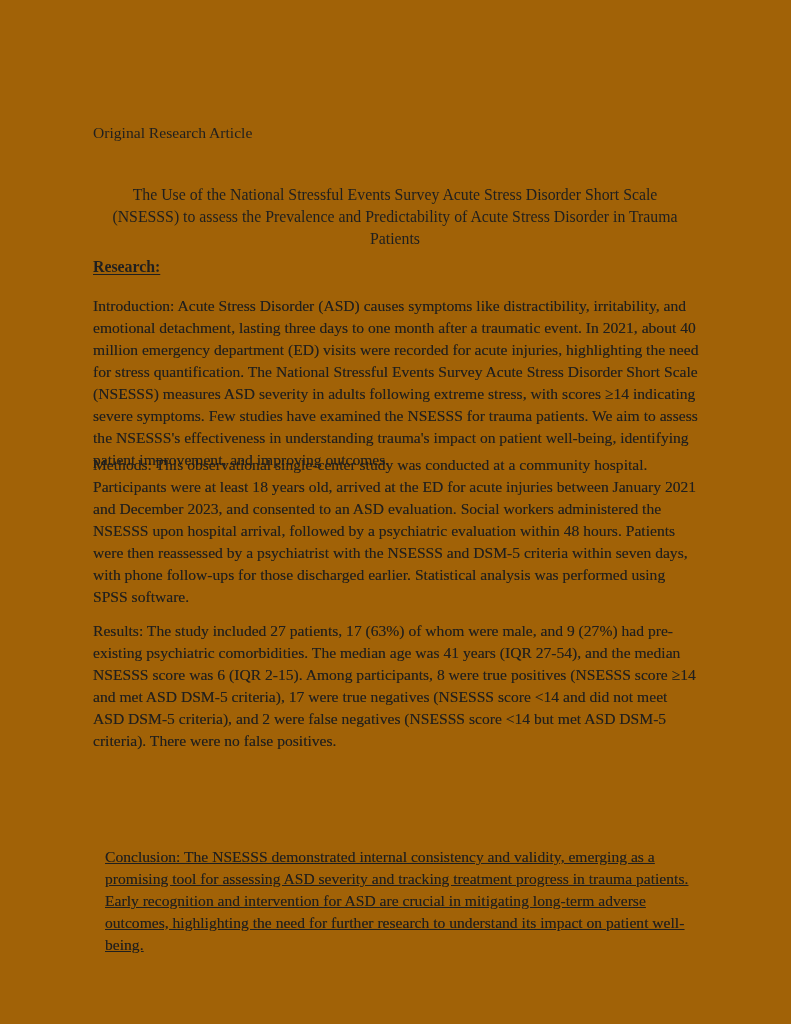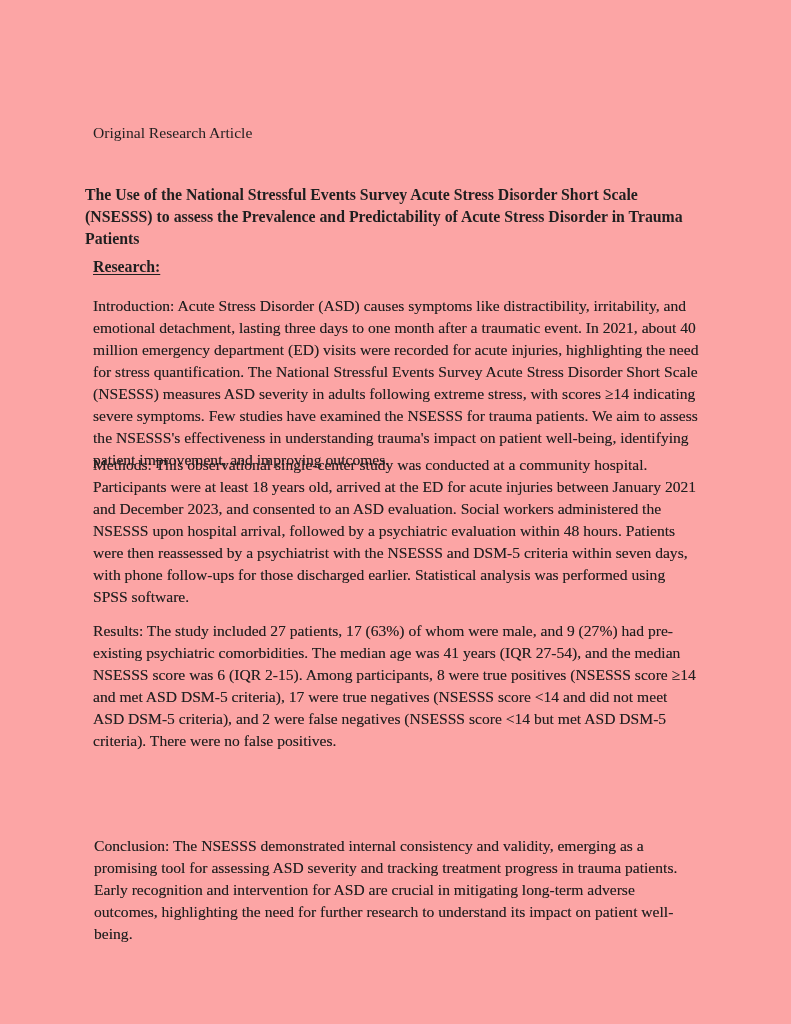--- a/index.html
+++ b/index.html
@@ -11,37 +11,38 @@
     height: 1024px;
     background: #ffffff;
     position: relative;
     font-family: "Liberation Serif", "DejaVu Serif", serif;
     color: #1f1f1f;
     overflow: hidden;
   }
   .page {
     position: absolute;
     inset: 0;
-    background: #fca5a5;
+    background: #a16207;
   }
   .abs { position: absolute; }
   .article-type {
     left: 93px;
     top: 123px;
     font-size: 15.6px;
     line-height: 19.4px;
     font-weight: 400;
   }
   .title {
     left: 85px;
     top: 184px;
     width: 620px;
     font-size: 15.8px;
     line-height: 21.8px;
-    font-weight: 700;
+    font-weight: 400;
+    text-align: center;
     white-space: pre-line;
   }
   .abstract-heading {
     left: 93px;
     top: 257px;
     font-size: 15.8px;
     line-height: 19.4px;
     font-weight: 700;
     text-decoration: underline;
     text-underline-offset: 2px;
@@ -90,19 +91,19 @@
 with phone follow-ups for those discharged earlier. Statistical analysis was performed using
 SPSS software.</p>
 
   <p class="abs para para-results" style="margin:0;">Results: The study included 27 patients, 17 (63%) of whom were male, and 9 (27%) had pre-
 existing psychiatric comorbidities. The median age was 41 years (IQR 27-54), and the median
 NSESSS score was 6 (IQR 2-15). Among participants, 8 were true positives (NSESSS score ≥14
 and met ASD DSM-5 criteria), 17 were true negatives (NSESSS score &lt;14 and did not meet
 ASD DSM-5 criteria), and 2 were false negatives (NSESSS score &lt;14 but met ASD DSM-5
 criteria). There were no false positives.</p>
 
-  <p class="abs para para-conclusion" style="margin:1px;">Conclusion: The NSESSS demonstrated internal consistency and validity, emerging as a
+  <p class="abs para para-conclusion" style="margin:12px;text-decoration:underline;">Conclusion: The NSESSS demonstrated internal consistency and validity, emerging as a
 promising tool for assessing ASD severity and tracking treatment progress in trauma patients.
 Early recognition and intervention for ASD are crucial in mitigating long-term adverse
 outcomes, highlighting the need for further research to understand its impact on patient well-
 being.</p>
 
 </div>
 
 </body></html>

